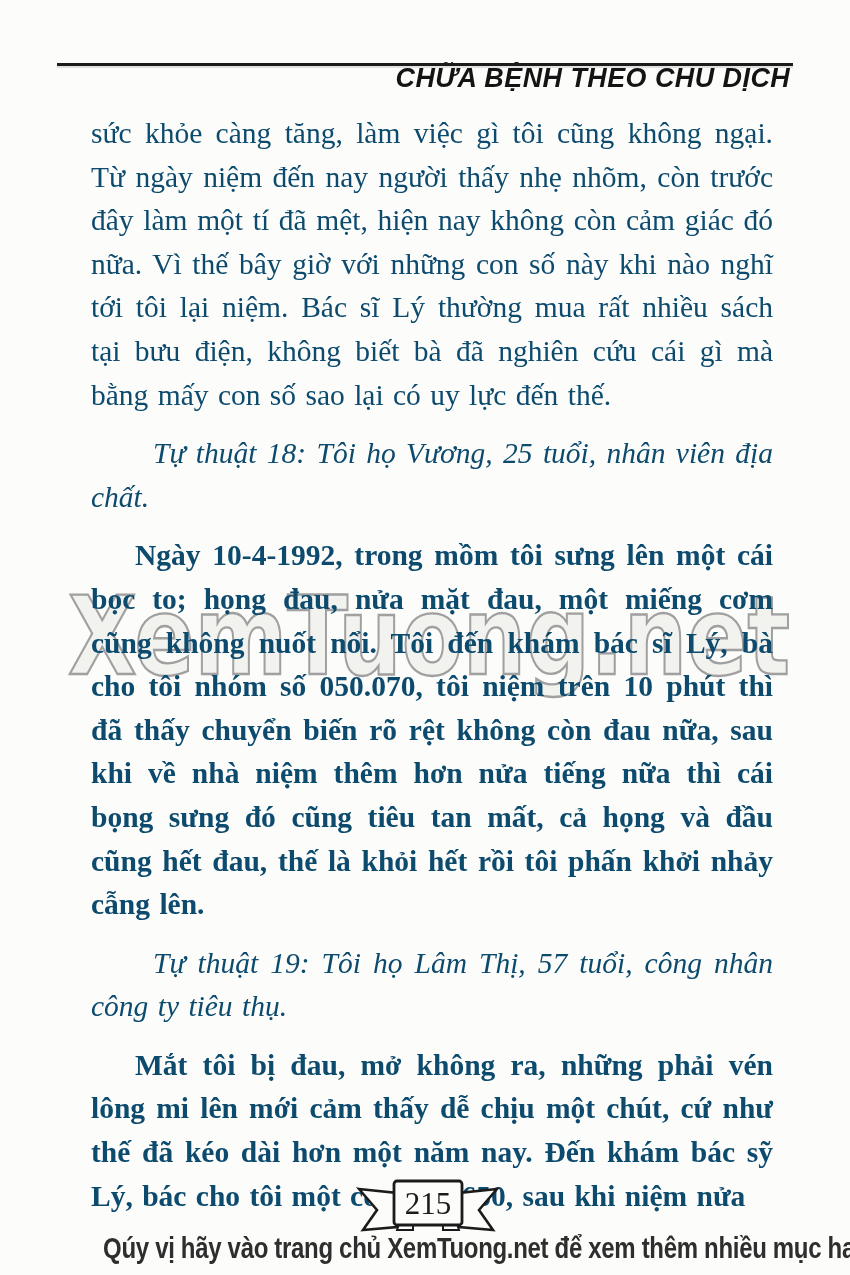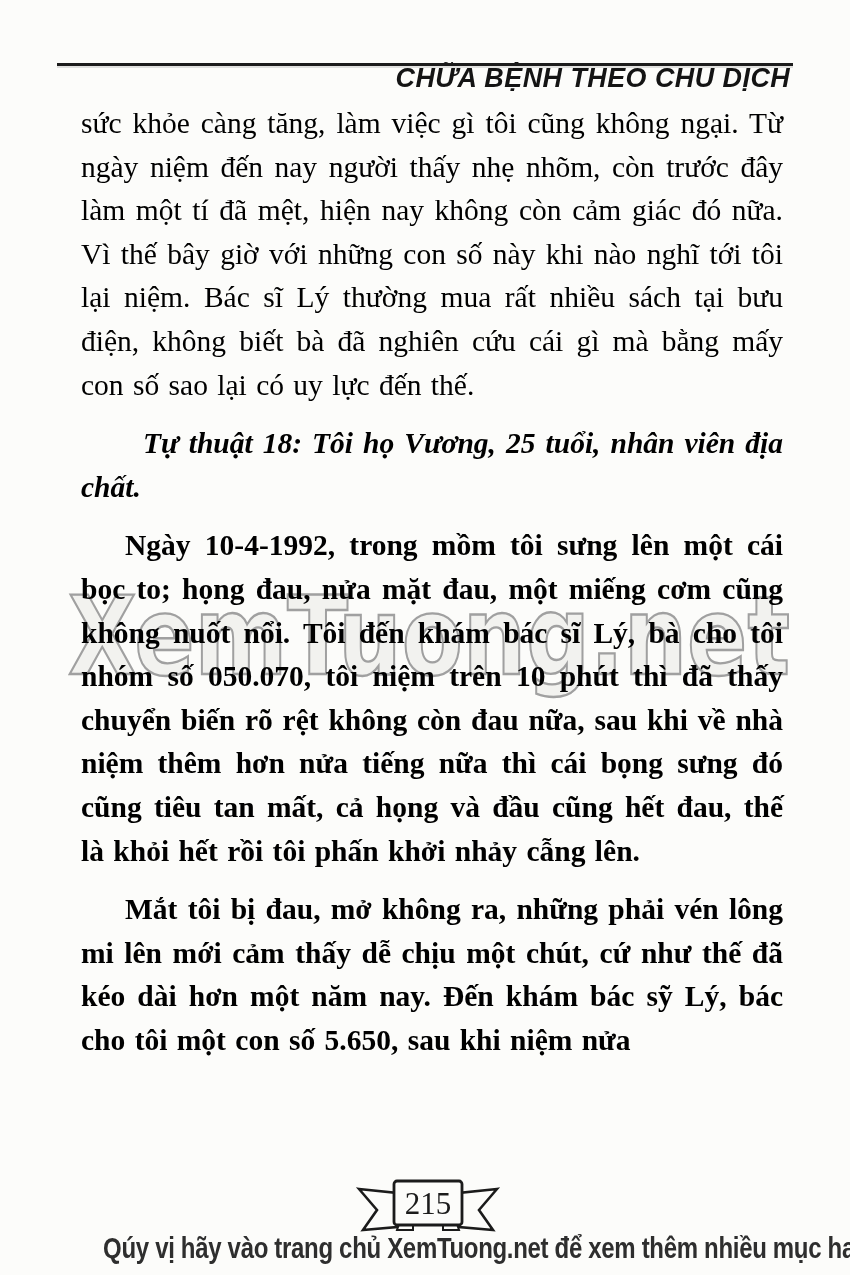--- a/index.html
+++ b/index.html
@@ -45,30 +45,30 @@
     width:730px;height:145px;
     z-index:1;
     pointer-events:none;
   }
   
   .content{
     position:absolute;top:97px;left:76px;right:62px;
     z-index:2;
   }
   .content p{
-    margin:5px;
+    margin:15px;
     font-size:29.5px;
     line-height:43.6px;
     text-align:justify;
     word-spacing:2px;
-    color:#000000;
+    color:#0c4a6e;
   }
   .content p.indent{ text-indent:44px;font-weight:bold; }
   .content p.heading{
-    font-weight:700;
+    font-weight:400;
     font-style:italic;
     text-indent:62px;
     margin-top:15px;
   }
   .content p.body-after{ margin-top:15px; }
   
   .ribbon{
     position:absolute;left:342px;top:1173px;
     width:172px;height:64px;
     z-index:2;
@@ -107,20 +107,21 @@
   <div class="header-rule"></div>
 
   <svg class="watermark" viewBox="0 0 730 145" preserveAspectRatio="none" aria-hidden="true">
     <text x="0" y="106" textLength="722" lengthAdjust="spacingAndGlyphs" font-family="DejaVu Sans, sans-serif" font-weight="bold" font-size="108" fill="rgba(225,225,222,0.38)" stroke="#a0a0a0" stroke-width="2.4">XemTuong.net</text>
   </svg>
 
   <div class="content">
     <p>sức khỏe càng tăng, làm việc gì tôi cũng không ngại. Từ ngày niệm đến nay người thấy nhẹ nhõm, còn trước đây làm một tí đã mệt, hiện nay không còn cảm giác đó nữa. Vì thế bây giờ với những con số này khi nào nghĩ tới tôi lại niệm. Bác sĩ Lý thường mua rất nhiều sách tại bưu điện, không biết bà đã nghiên cứu cái gì mà bằng mấy con số sao lại có uy lực đến thế.</p>
     <p class="heading">Tự thuật 18: Tôi họ Vương, 25 tuổi, nhân viên địa chất.</p>
     <p class="indent body-after">Ngày 10-4-1992, trong mồm tôi sưng lên một cái bọc to; họng đau, nửa mặt đau, một miếng cơm cũng không nuốt nổi. Tôi đến khám bác sĩ Lý, bà cho tôi nhóm số 050.070, tôi niệm trên 10 phút thì đã thấy chuyển biến rõ rệt không còn đau nữa, sau khi về nhà niệm thêm hơn nửa tiếng nữa thì cái bọng sưng đó cũng tiêu tan mất, cả họng và đầu cũng hết đau, thế là khỏi hết rồi tôi phấn khởi nhảy cẫng lên.</p>
+    <p class="heading">Tự thuật 19: Tôi họ Lâm Thị, 57 tuổi, công nhân công ty tiêu thụ.</p>
     <p class="indent body-after">Mắt tôi bị đau, mở không ra, những phải vén lông mi lên mới cảm thấy dễ chịu một chút, cứ như thế đã kéo dài hơn một năm nay. Đến khám bác sỹ Lý, bác cho tôi một con số 5.650, sau khi niệm nửa</p>
   </div>
 
   <svg class="ribbon" viewBox="0 0 172 64" aria-hidden="false">
 
     <polygon points="17,16 55,20 55,54 21,57 35,37" fill="#fcfcfa" stroke="#1b1b1b" stroke-width="2.6" stroke-linejoin="miter"></polygon>
 
     <polygon points="155,16 117,20 117,54 151,57 137,37" fill="#fcfcfa" stroke="#1b1b1b" stroke-width="2.6" stroke-linejoin="miter"></polygon>
 
     <path d="M57 51 l14 0 0 6 -16 0 z" fill="#fcfcfa" stroke="#1b1b1b" stroke-width="2"></path>

